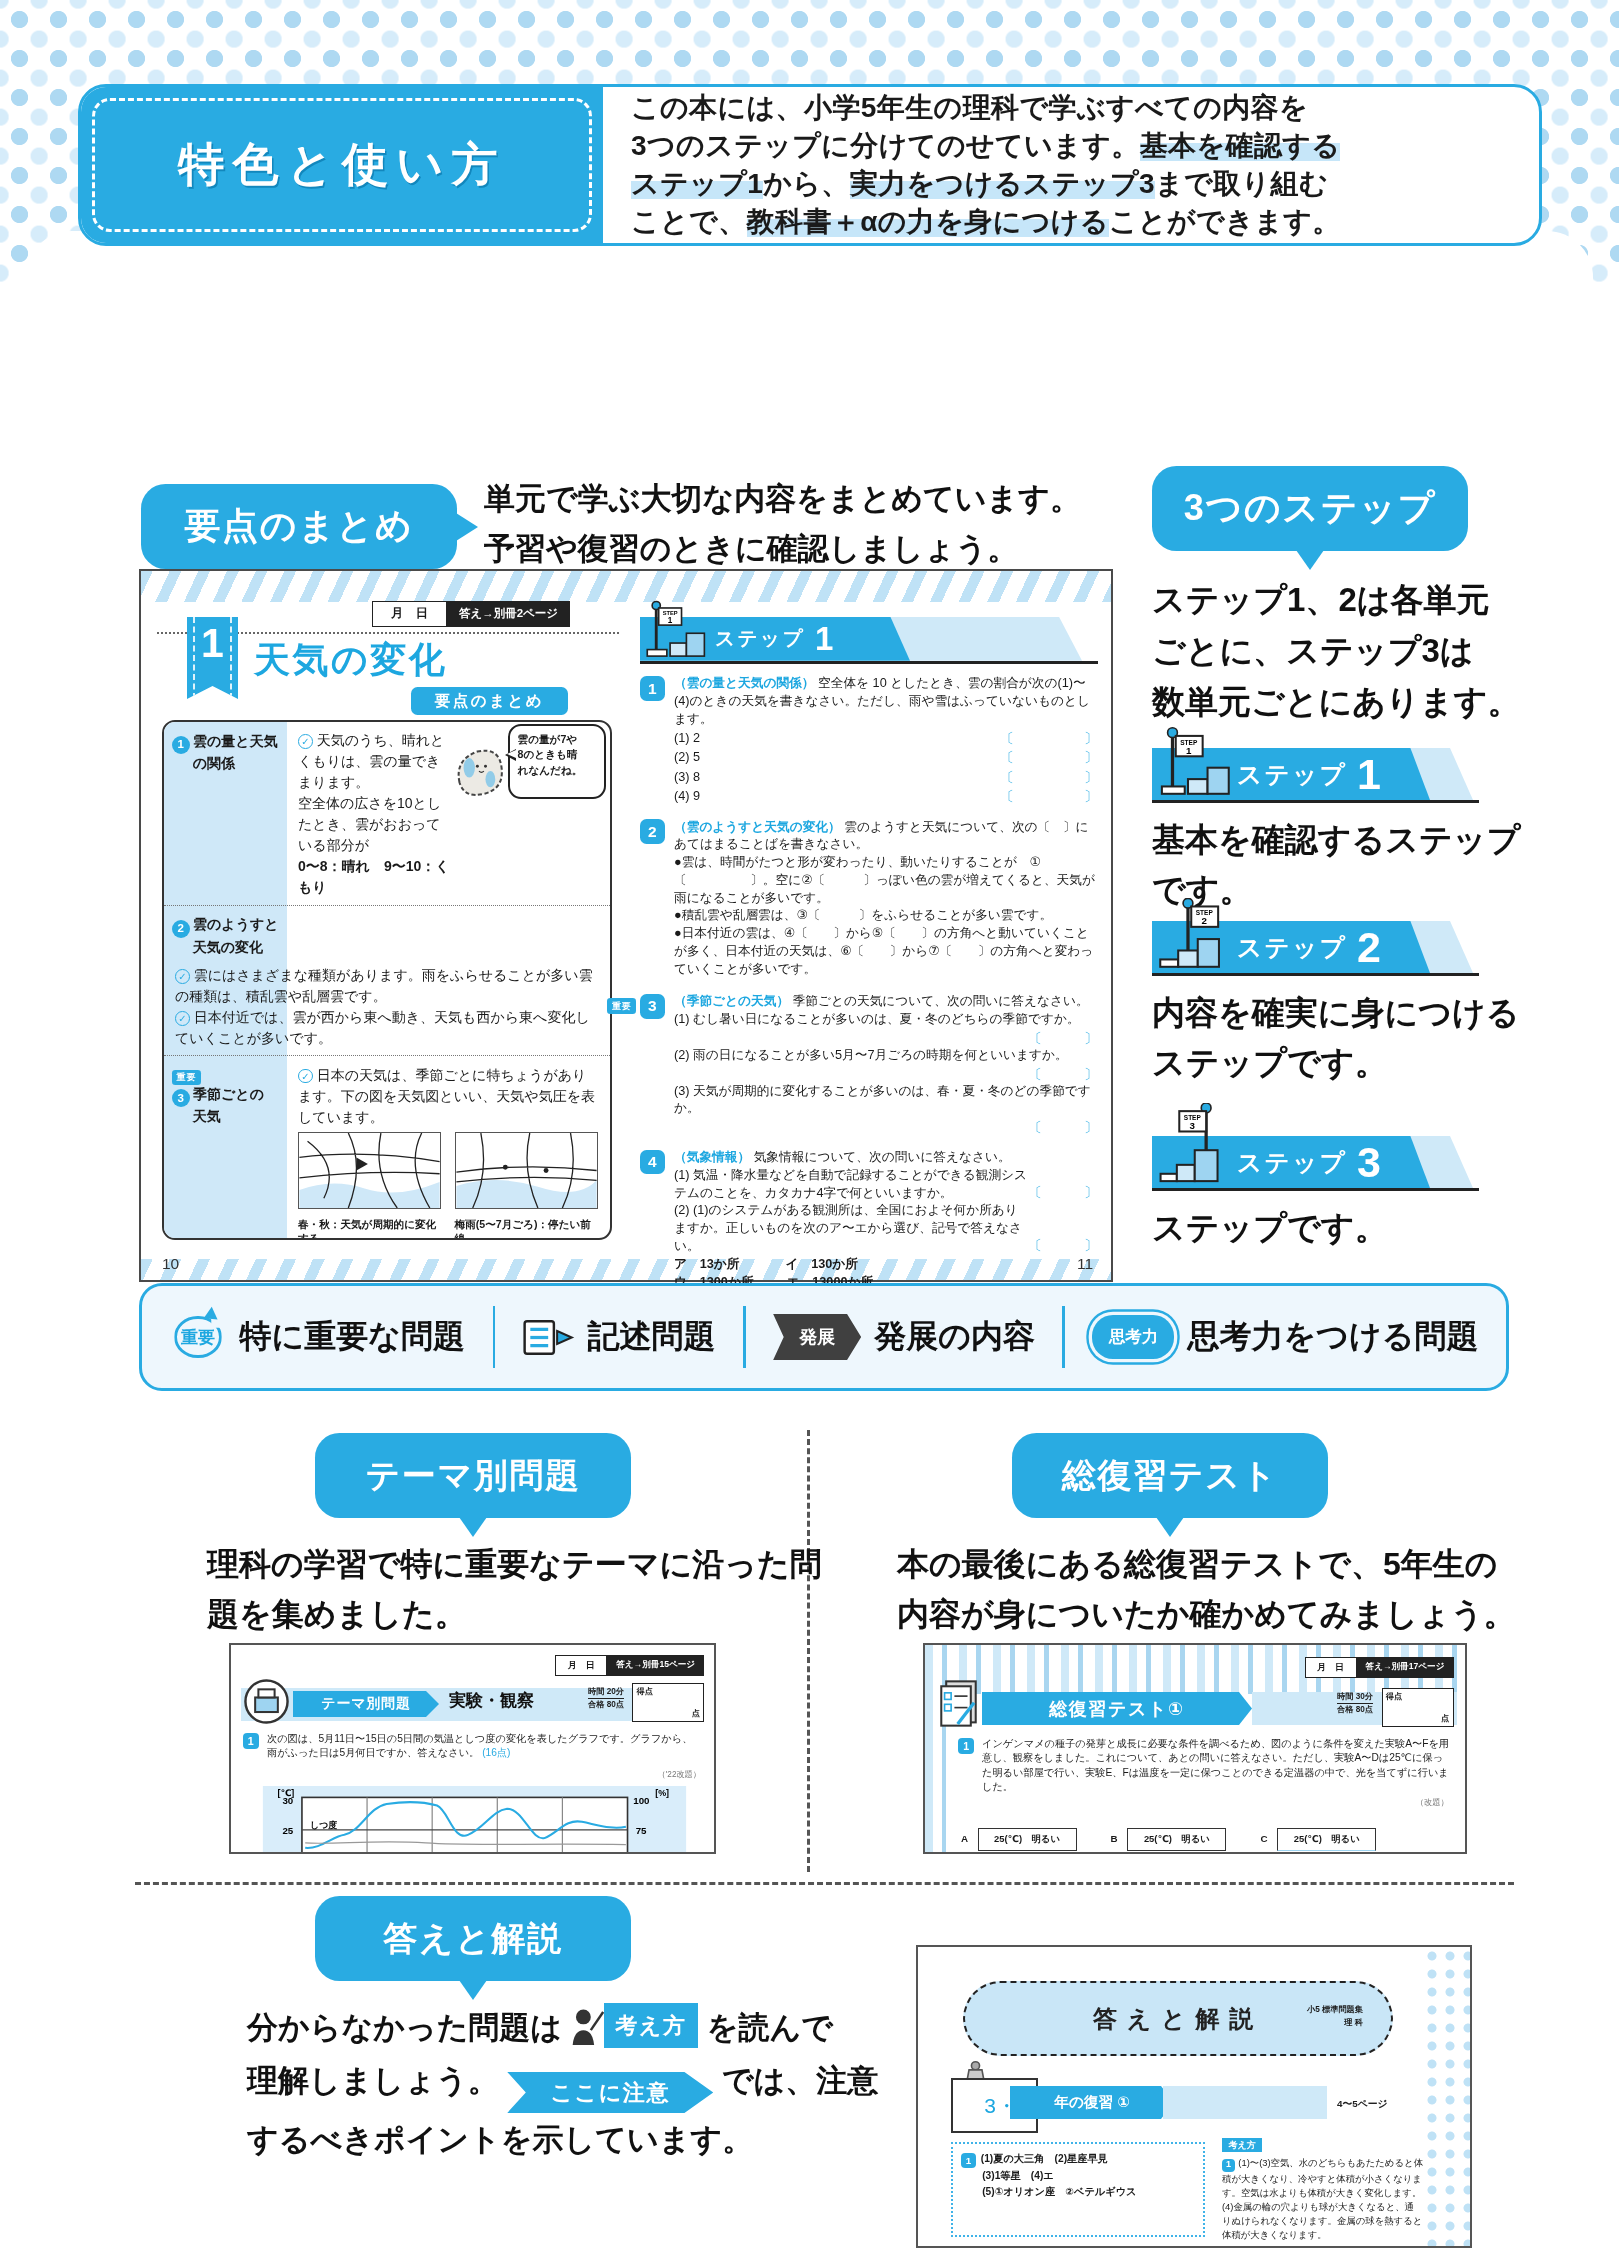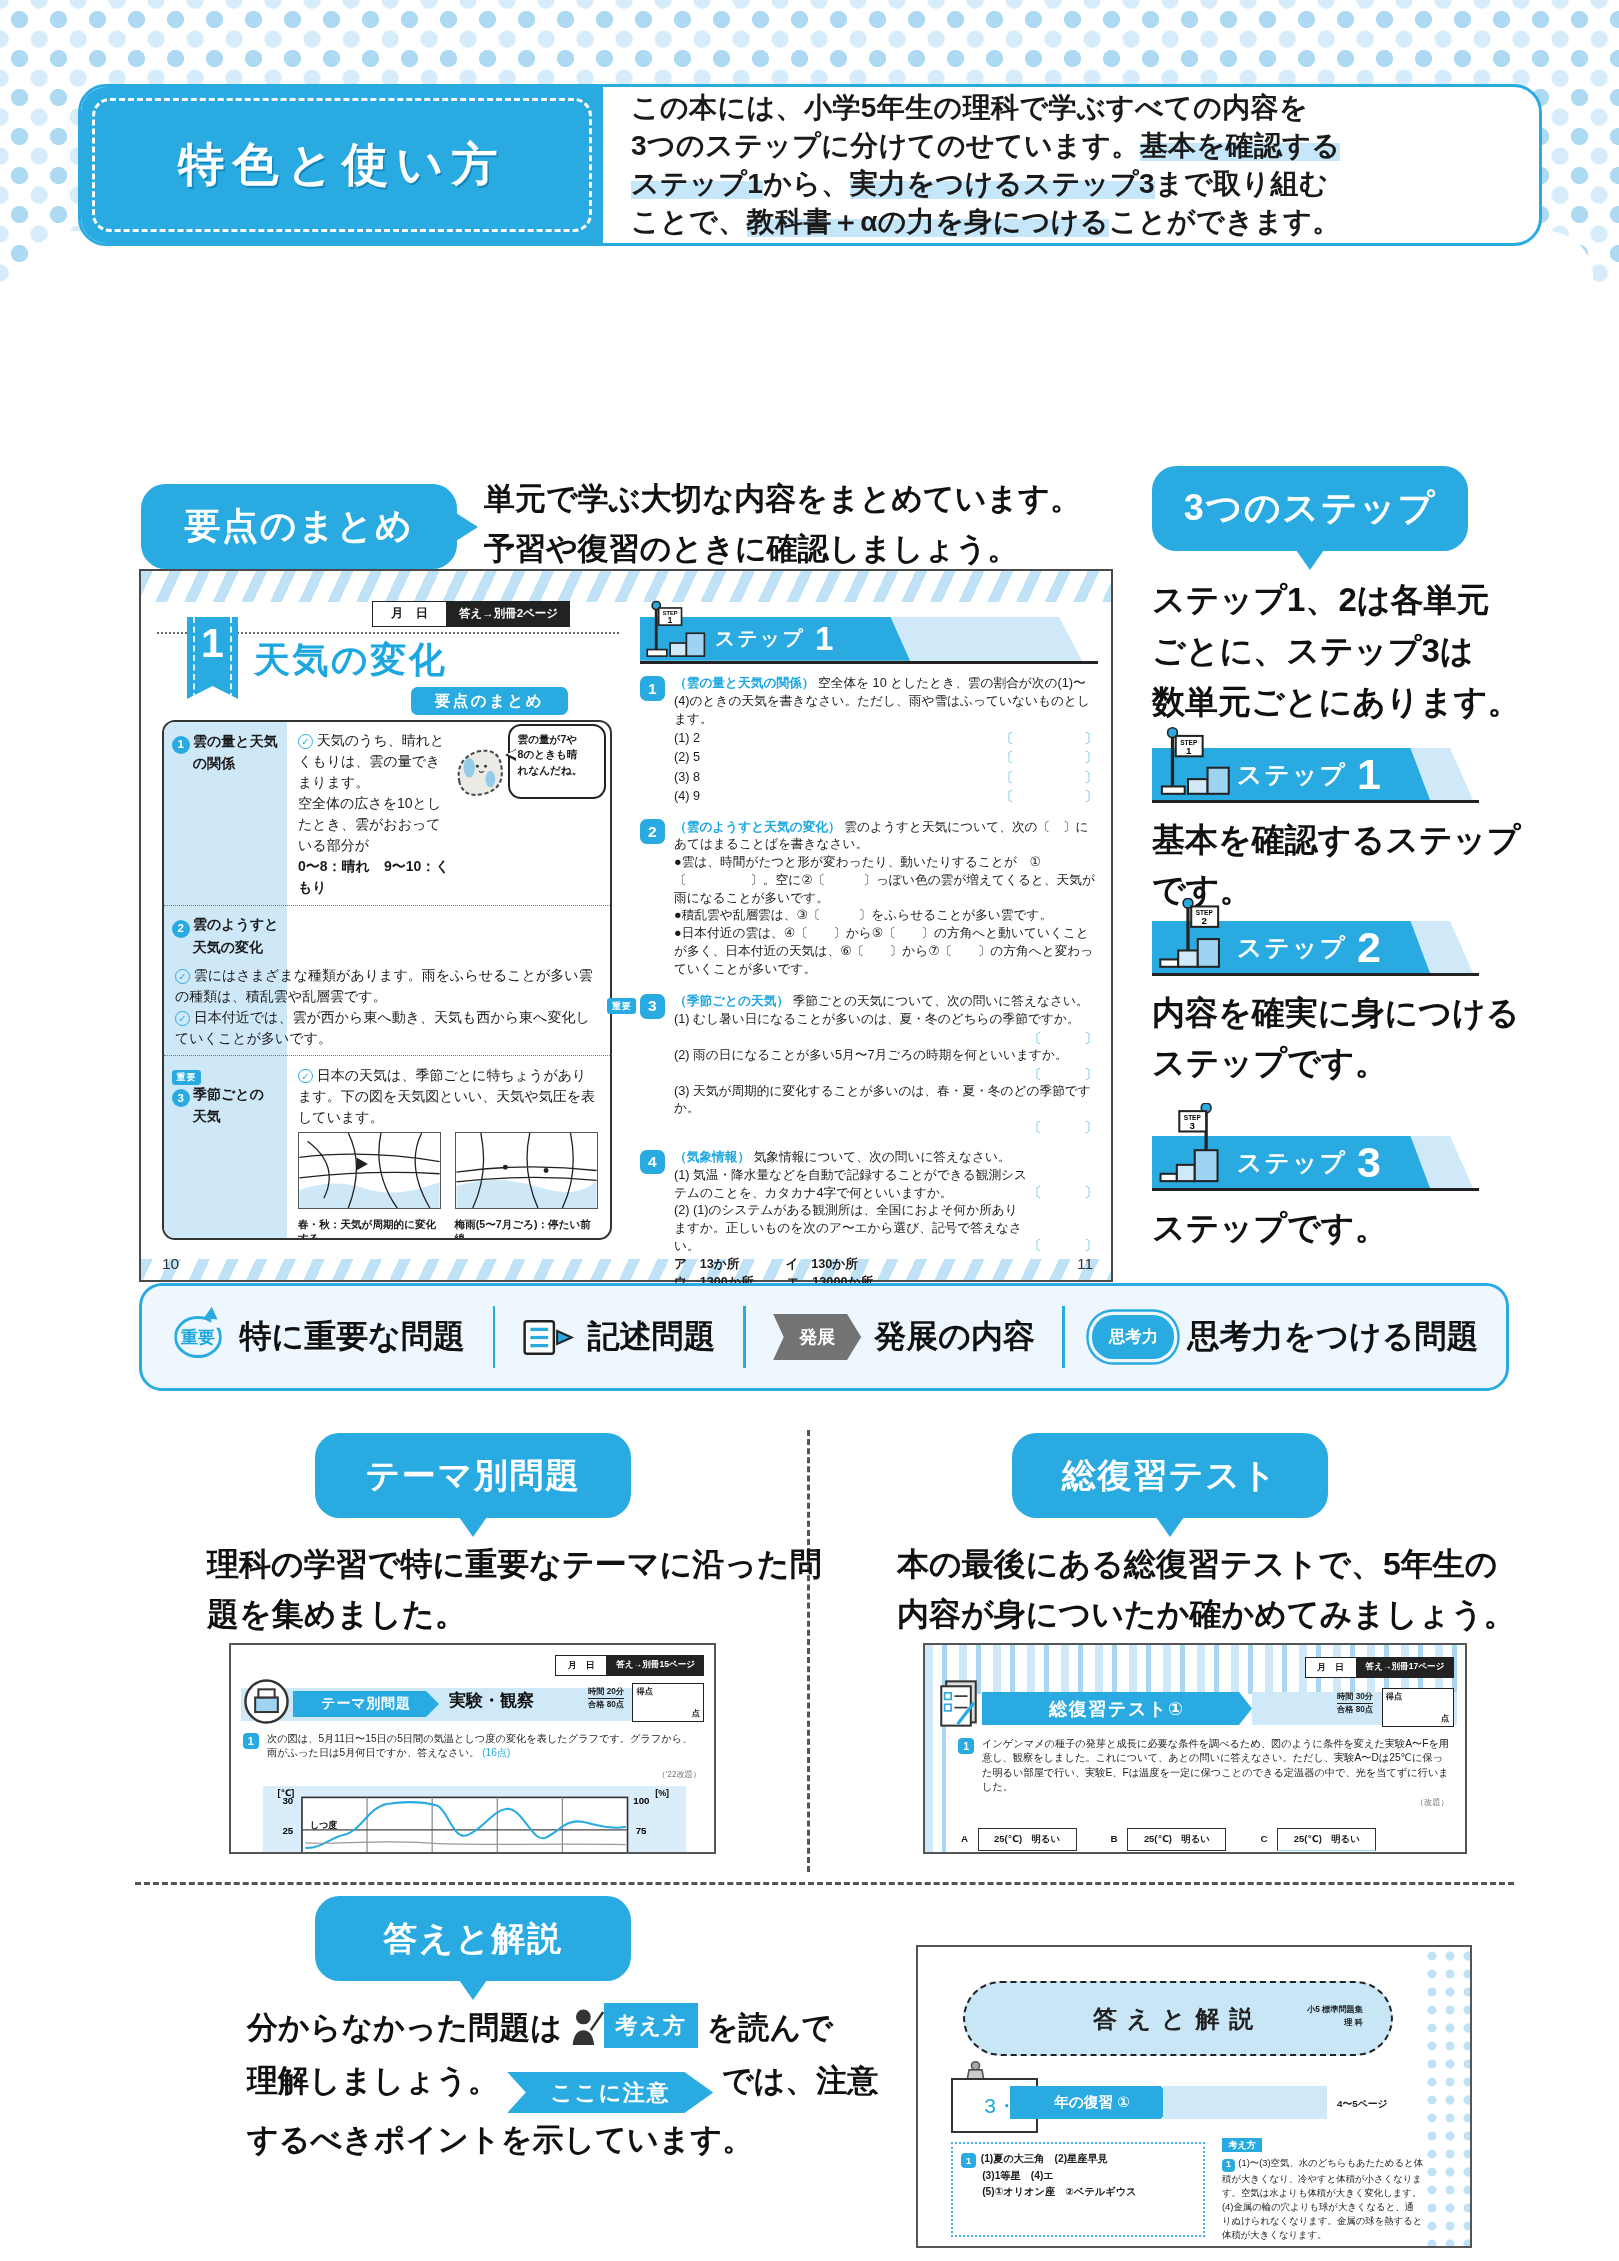--- a/index.html
+++ b/index.html
@@ -99,21 +99,21 @@
   .legend{left:139px;top:1283px;width:1370px;height:108px;background:#eef7fd;border:3.3px solid #29abe2;
     border-radius:23px;display:flex;align-items:center;justify-content:space-evenly;box-sizing:border-box;}
   .legend-item{display:flex;align-items:center;gap:13px;font-size:32px;font-weight:bold;color:#111;}
   .legend-sep{width:2.5px;height:62px;background:#29abe2;}
   .ic-imp{position:relative;width:57px;height:52px;display:flex;align-items:center;justify-content:center;}
   .ic-imp .ring{position:absolute;inset:4.9px;border:3.3px solid #29abe2;border-radius:50%;
     clip-path:polygon(0 0,78% 0,78% 28%,100% 28%,100% 100%,0 100%);}
   .ic-imp .arrow{position:absolute;right:1.6px;top:0;width:0;height:0;border:7.4px solid transparent;border-left:12.3px solid #29abe2;
     transform:rotate(35deg);}
   .ic-imp .t{color:#1da7e0;font-size:17px;font-weight:bold;}
-  .ic-adv{width:88px;height:46px;background:#737373;color:#fff;font-size:18px;font-weight:bold;
+  .ic-adv{width:88px;height:46px;background:#404040;color:#fff;font-size:18px;font-weight:bold;
     display:flex;align-items:center;justify-content:center;
     clip-path:polygon(0 0,84% 0,100% 50%,84% 100%,0 100%,12% 50%);}
   .ic-think{width:82px;height:44px;background:#29abe2;color:#fff;font-size:16.4px;font-weight:bold;border-radius:21px;
     display:flex;align-items:center;justify-content:center;box-shadow:0 0 0 3.3px #eef7fd,0 0 0 5.7px #29abe2;}
 
   
   .vdash{left:807px;top:1430px;height:442px;border-left:3.3px dashed #555;}
   .hdash{left:135px;top:1882px;width:1379px;border-top:3.3px dashed #555;}
   .preview{position:absolute;border:2.5px solid #555;background:#fff;box-sizing:border-box;overflow:hidden;}
   .pv-band{position:absolute;background:#cfe9f8;}

